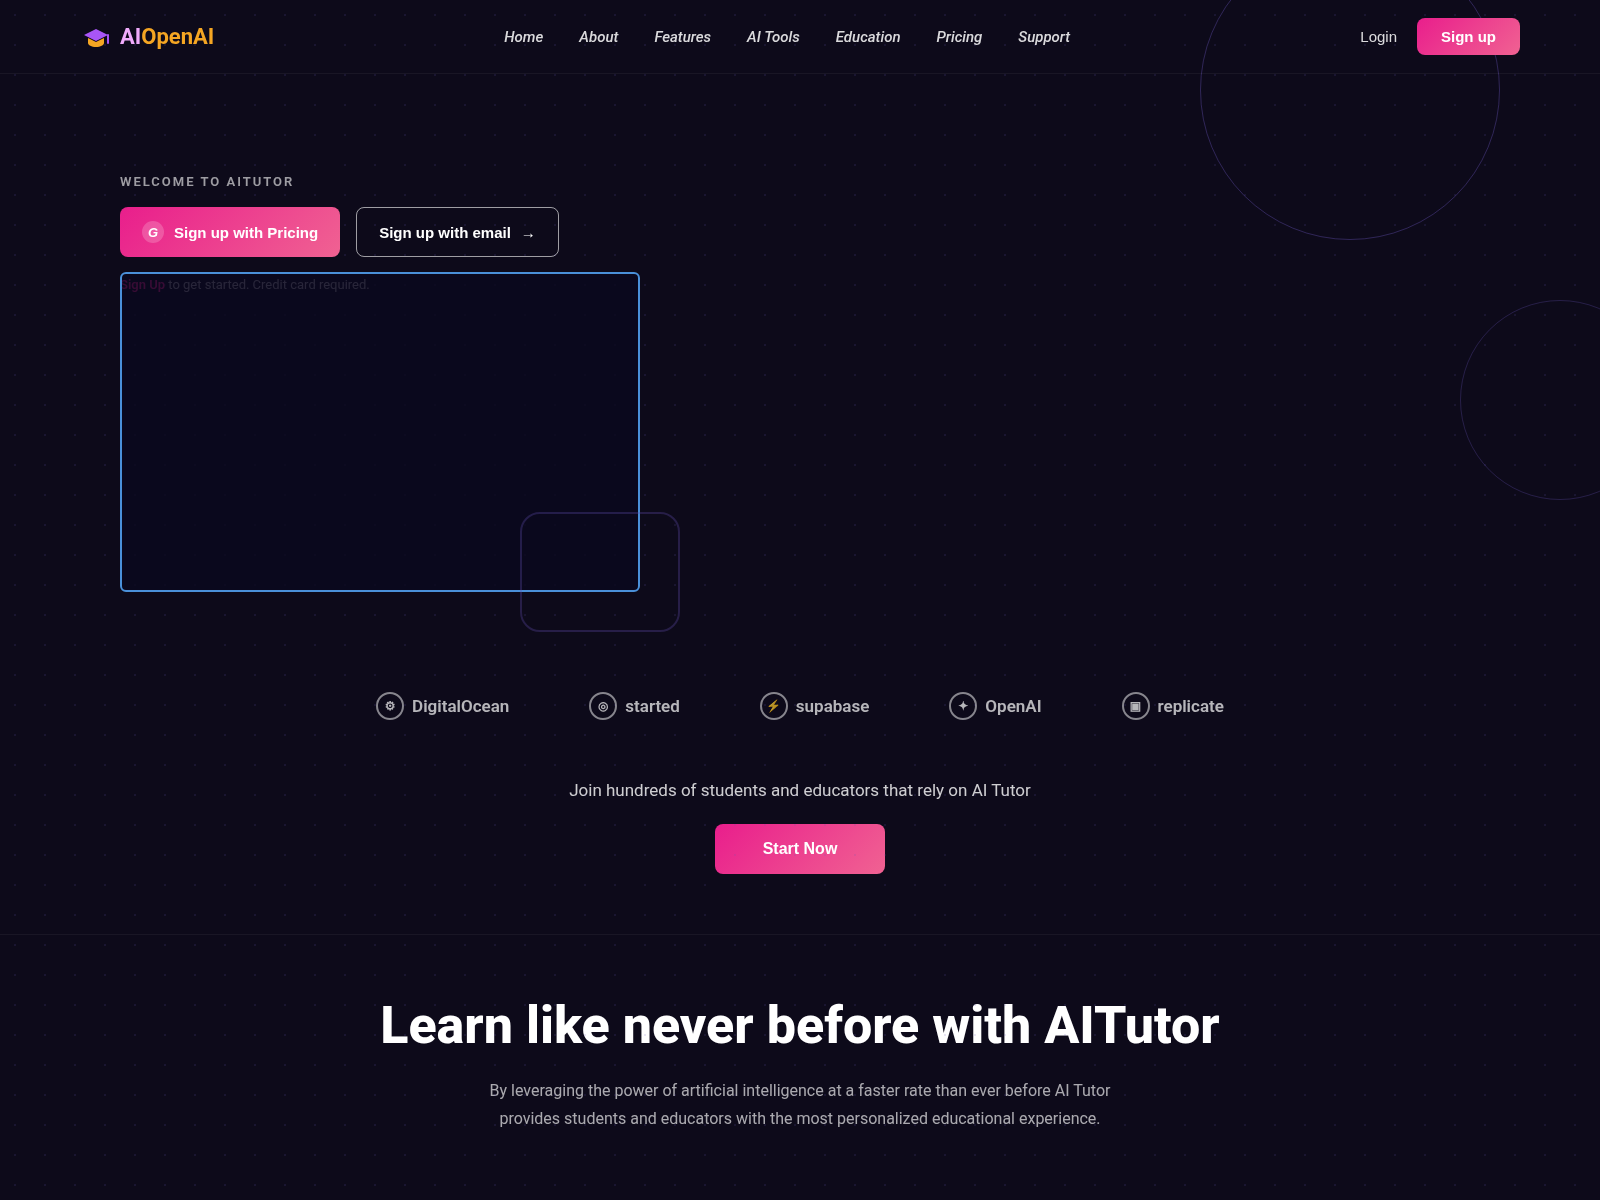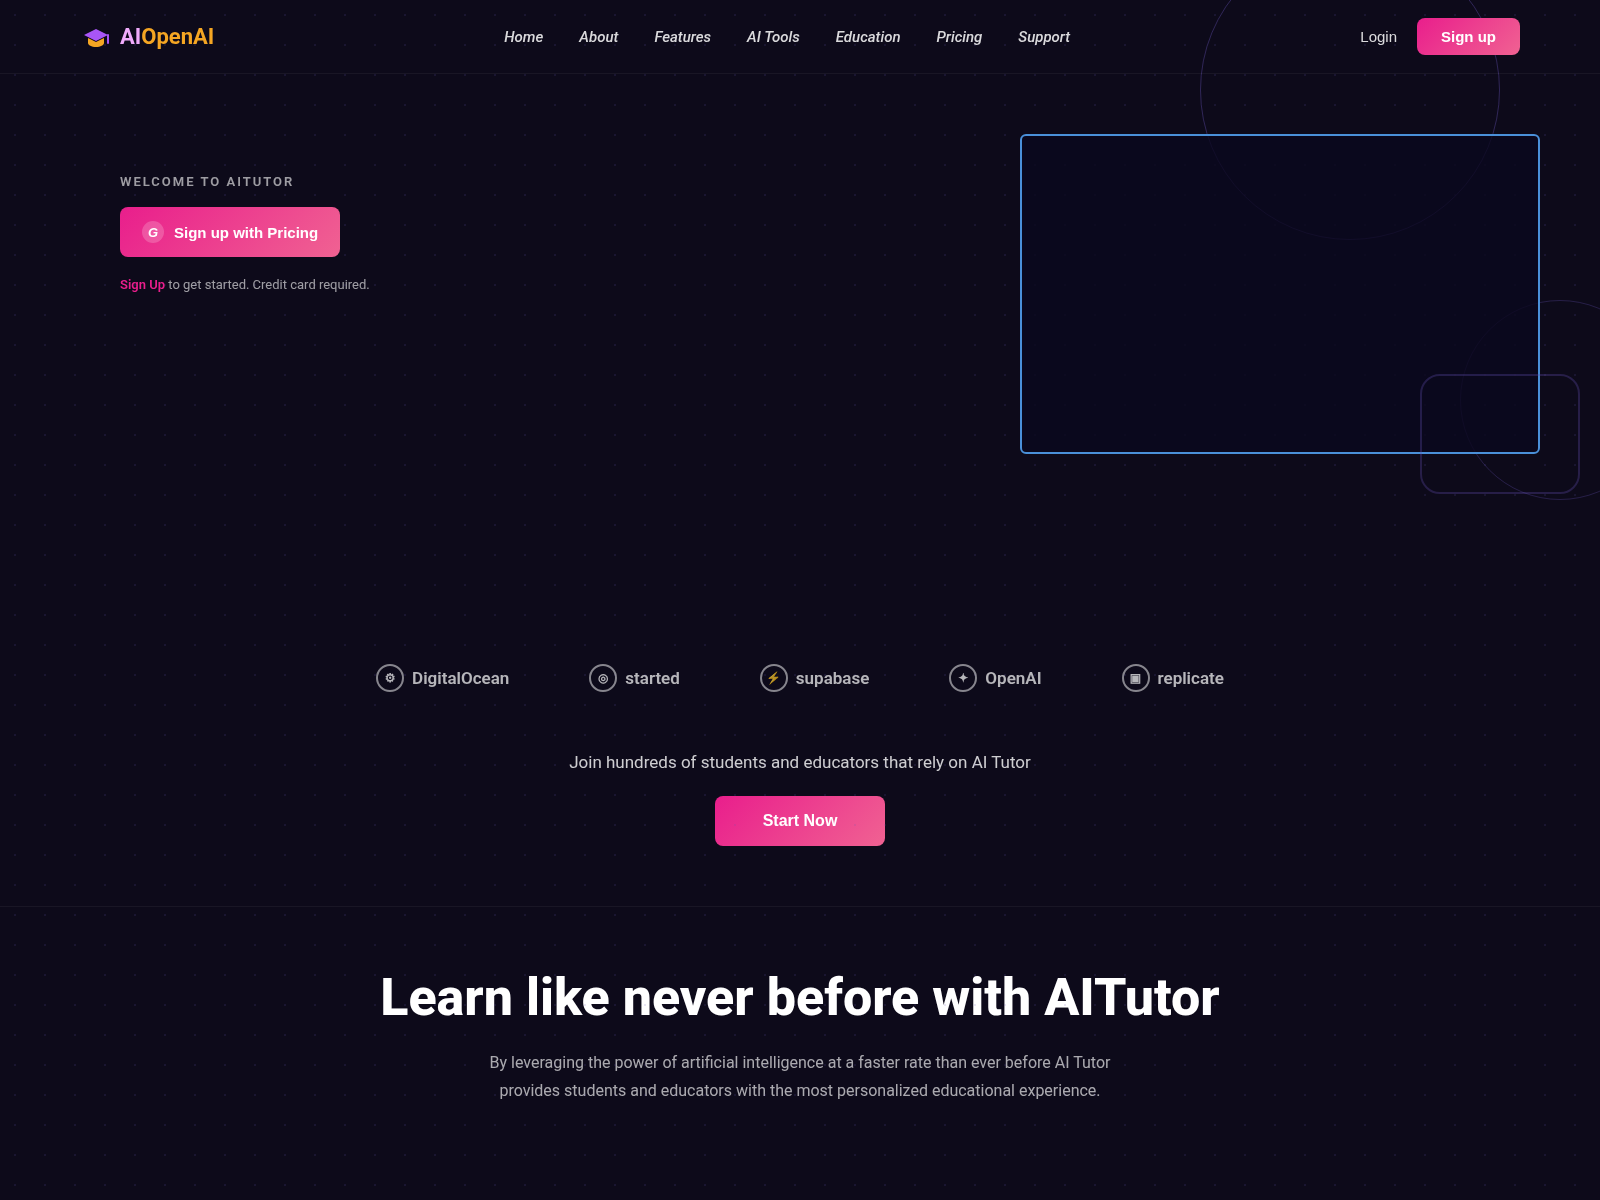--- a/index.html
+++ b/index.html
@@ -115,20 +115,21 @@
     }
 
     
     .hero {
       position: relative;
       display: flex;
       align-items: flex-start;
       justify-content: space-between;
       padding: 80px 60px 60px 120px;
       min-height: 550px;
+      flex-direction: column;
     }
 
     .hero-left {
       max-width: 580px;
       padding-top: 20px;
     }
 
     .hero-subtitle {
       font-size: 13px;
       font-weight: 600;
@@ -362,20 +363,24 @@
 
 <div class="section-wrapper">
   <section class="hero">
     <div class="hero-left">
       <p class="hero-subtitle">WELCOME TO AITUTOR</p>
       <div class="hero-buttons">
         <button class="btn-google">
           <span class="g-icon">G</span>
           <span>Sign up with Pricing</span>
         </button>
+        <button class="btn-email">
+          <span>Sign up with email</span>
+          <span>→</span>
+        </button>
       </div>
       <p class="hero-note">
         <a href="#">Sign Up</a><span> to get started. Credit card required.</span>
       </p>
     </div>
 
     <div class="hero-right">
       <div class="hero-video-box"></div>
       <div class="hero-video-corner-accent"></div>
     </div>

